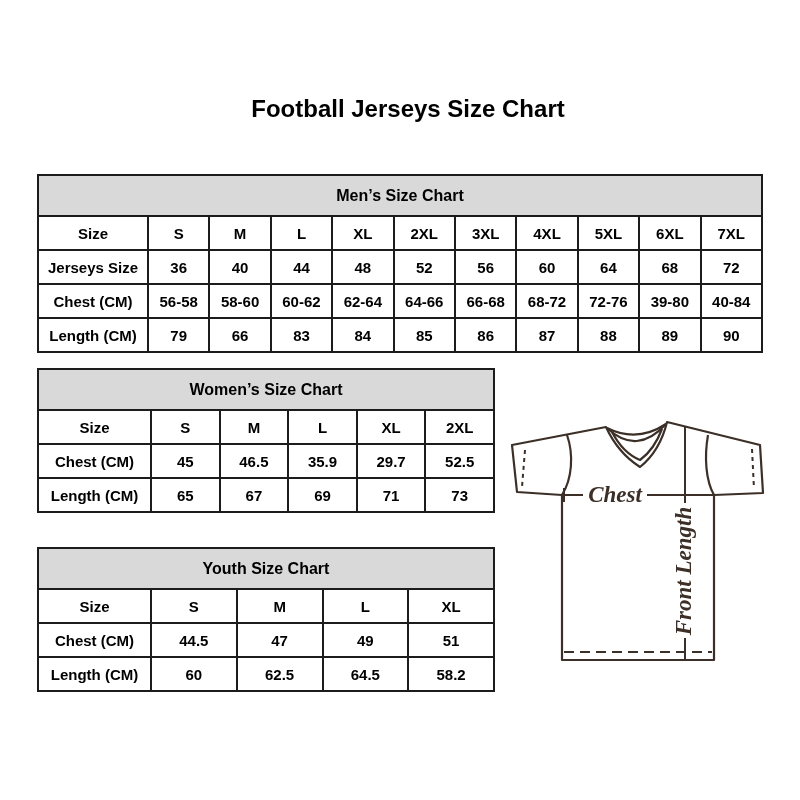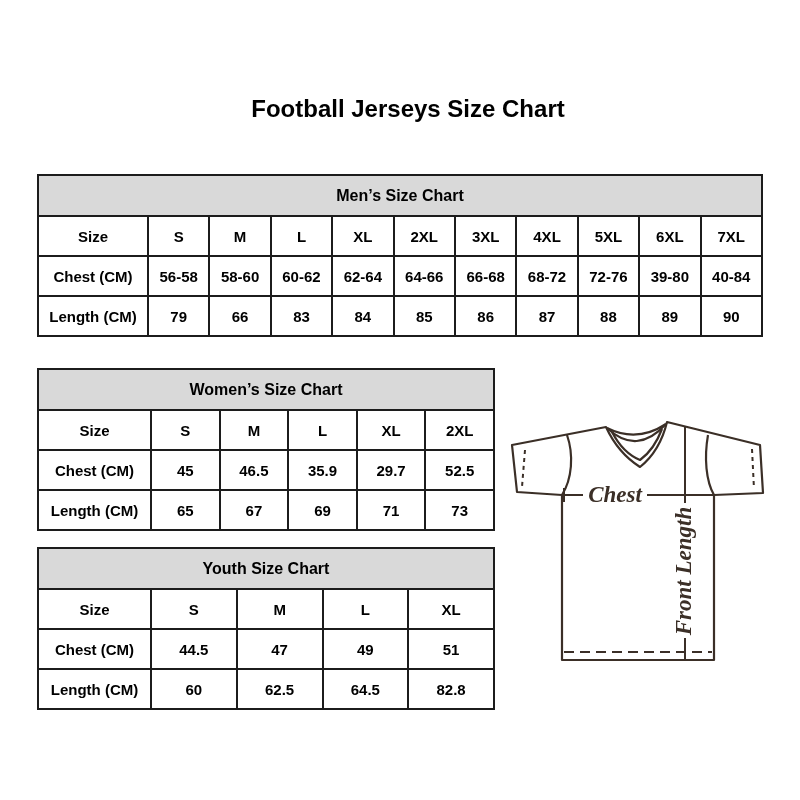--- a/index.html
+++ b/index.html
@@ -17,21 +17,21 @@
   }
   table.size-table th, table.size-table td{
     border:2px solid var(--table-border, #1c1c1c);
     text-align:center;vertical-align:middle;
     font-weight:bold;font-size:15px;padding:0;color:#000;
   }
   table.size-table tr.tbl-header th{
     background:var(--header-bg, #d9d9d9);
     font-size:16px;height:39px;
   }
-  table.size-table tr.data-row{height:40px;}
+  table.size-table tr.data-row{height:34px;}
   #mens-table{left:37px;top:150px;width:726px;margin-top:24px;}
   #womens-table{left:37px;top:368px;width:458px;}
   #youth-table{left:37px;top:547px;width:458px;}
   #mens-table col.col-label{width:110px;}
   #womens-table col.col-label{width:113px;}
   #youth-table col.col-label{width:113px;}
   .jersey-diagram{
     position:absolute;left:505px;top:413px;width:262px;height:252px;
   }
   .jersey-diagram path, .jersey-diagram line{
@@ -77,20 +77,33 @@
         <td>L</td>
         <td>XL</td>
         <td>2XL</td>
         <td>3XL</td>
         <td>4XL</td>
         <td>5XL</td>
         <td>6XL</td>
         <td>7XL</td>
       </tr>
       <tr class="data-row">
+        <th>Jerseys Size</th>
+        <td>36</td>
+        <td>40</td>
+        <td>44</td>
+        <td>48</td>
+        <td>52</td>
+        <td>56</td>
+        <td>60</td>
+        <td>64</td>
+        <td>68</td>
+        <td>72</td>
+      </tr>
+      <tr class="data-row">
         <th>Chest (CM)</th>
         <td>56-58</td>
         <td>58-60</td>
         <td>60-62</td>
         <td>62-64</td>
         <td>64-66</td>
         <td>66-68</td>
         <td>68-72</td>
         <td>72-76</td>
         <td>39-80</td>
@@ -178,21 +191,21 @@
         <td>44.5</td>
         <td>47</td>
         <td>49</td>
         <td>51</td>
       </tr>
       <tr class="data-row">
         <th>Length (CM)</th>
         <td>60</td>
         <td>62.5</td>
         <td>64.5</td>
-        <td>82.8</td>
+        <td>58.2</td>
       </tr>
     </tbody>
   </table>
 
 <svg class="jersey-diagram" viewBox="0 0 262 252" xmlns="http://www.w3.org/2000/svg">
 
   <path d="M 7 32 L 101 14 Q 113 40 135 54 Q 155 38 162 9 L 255 32 L 258 80 L 209 82 L 209 247 L 57 247 L 57 82 L 12 79 Z"></path>
 
   <path d="M 107 19 Q 118 40 135 47 Q 149 37 157 16"></path>
   <path d="M 102 15 Q 132 30 161 11"></path>

